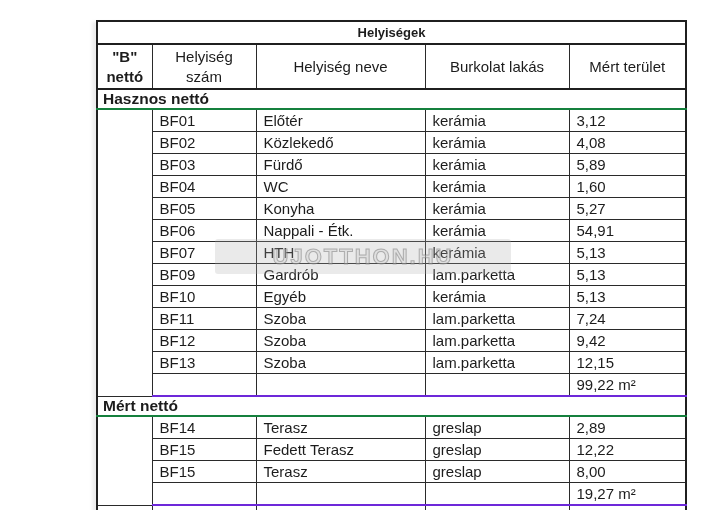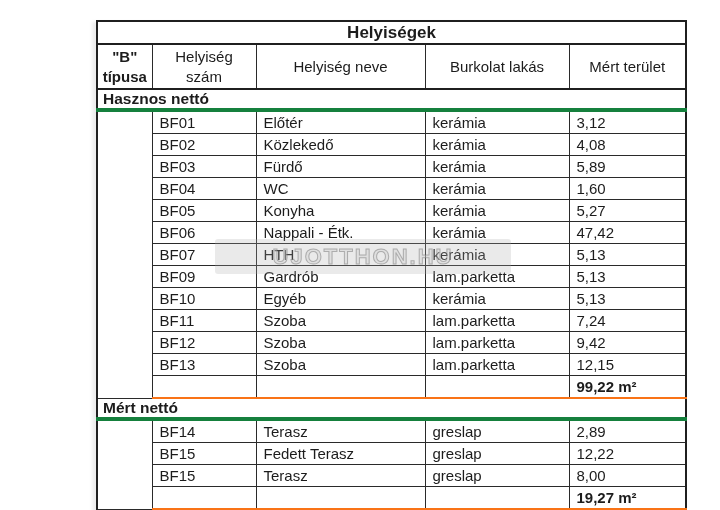--- a/index.html
+++ b/index.html
@@ -32,44 +32,44 @@
     font-size: 15px;
     height: 21px;
     overflow: hidden;
     white-space: nowrap;
     vertical-align: middle;
   }
   .title-row td {
     height: 21px;
     text-align: center;
     font-weight: bold;
-    font-size: 17px;
+    font-size: 13px;
     border-bottom: 2px solid #1f1f1f;
     padding: 0;
   }
   .header-row td {
     height: 43px;
     text-align: center;
     font-size: 15px;
     line-height: 1.3;
     border-bottom: 2px solid #1f1f1f;
     padding: 0 2px;
     white-space: normal;
   }
   .header-row td.apt { font-weight: bold; }
   .section-row td {
     font-weight: bold;
     font-size: 15.5px;
     height: 18px;
-    border-bottom: 4px solid #15803d;
+    border-bottom: 2px solid #15803d;
     padding-left: 5px;
   }
   .total-row td {
-    font-weight: bold;
-    border-bottom: 2px solid #f97316;
+    font-weight: normal;
+    border-bottom: 2px solid #6d28d9;
   }
   .partial-row td { height: 14px; border-bottom: none; }
   .watermark {
     position: absolute;
     left: 215px; top: 239px;
     width: 296px; height: 35px;
     background: rgba(172,172,172,0.25);
     border-radius: 3px;
     display: flex;
     align-items: center;
@@ -96,21 +96,21 @@
       <col class="c4">
       <col class="c5">
   </colgroup>
   <tbody>
     <tr class="title-row">
       <td colspan="5">Helyiségek</td>
     </tr>
     <tr class="header-row">
       <td class="apt">
         <div>"B"</div>
-        <div>típusa</div>
+        <div>nettó</div>
       </td>
       <td>
         <div>Helyiség</div>
         <div>szám</div>
       </td>
       <td>Helyiség neve</td>
       <td>Burkolat lakás</td>
       <td>Mért terület</td>
     </tr>
 
@@ -146,21 +146,21 @@
     <tr class="data-row">
       <td>BF05</td>
       <td>Konyha</td>
       <td>kerámia</td>
       <td>5,27</td>
     </tr>
     <tr class="data-row">
       <td>BF06</td>
       <td>Nappali - Étk.</td>
       <td>kerámia</td>
-      <td>47,42</td>
+      <td>54,91</td>
     </tr>
     <tr class="data-row">
       <td>BF07</td>
       <td>HTH</td>
       <td>kerámia</td>
       <td>5,13</td>
     </tr>
     <tr class="data-row">
       <td>BF09</td>
       <td>Gardrób</td>

